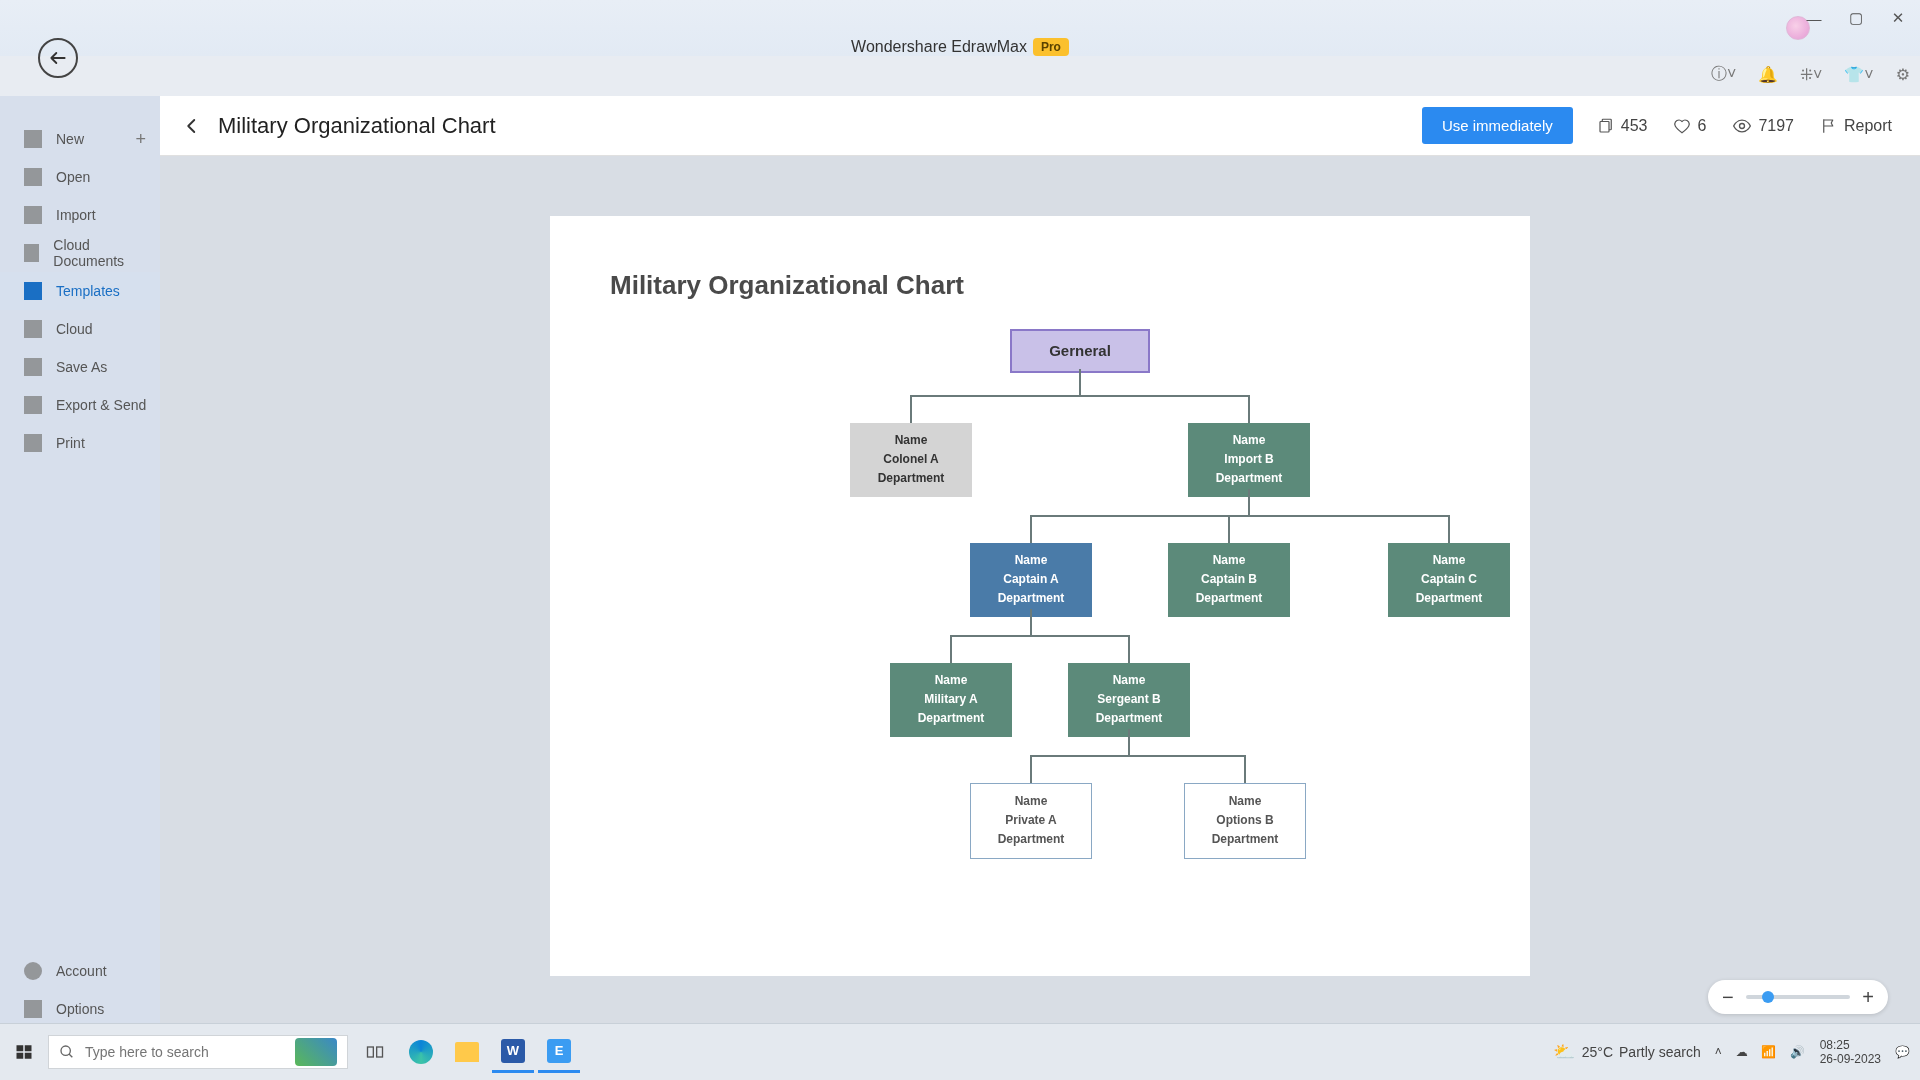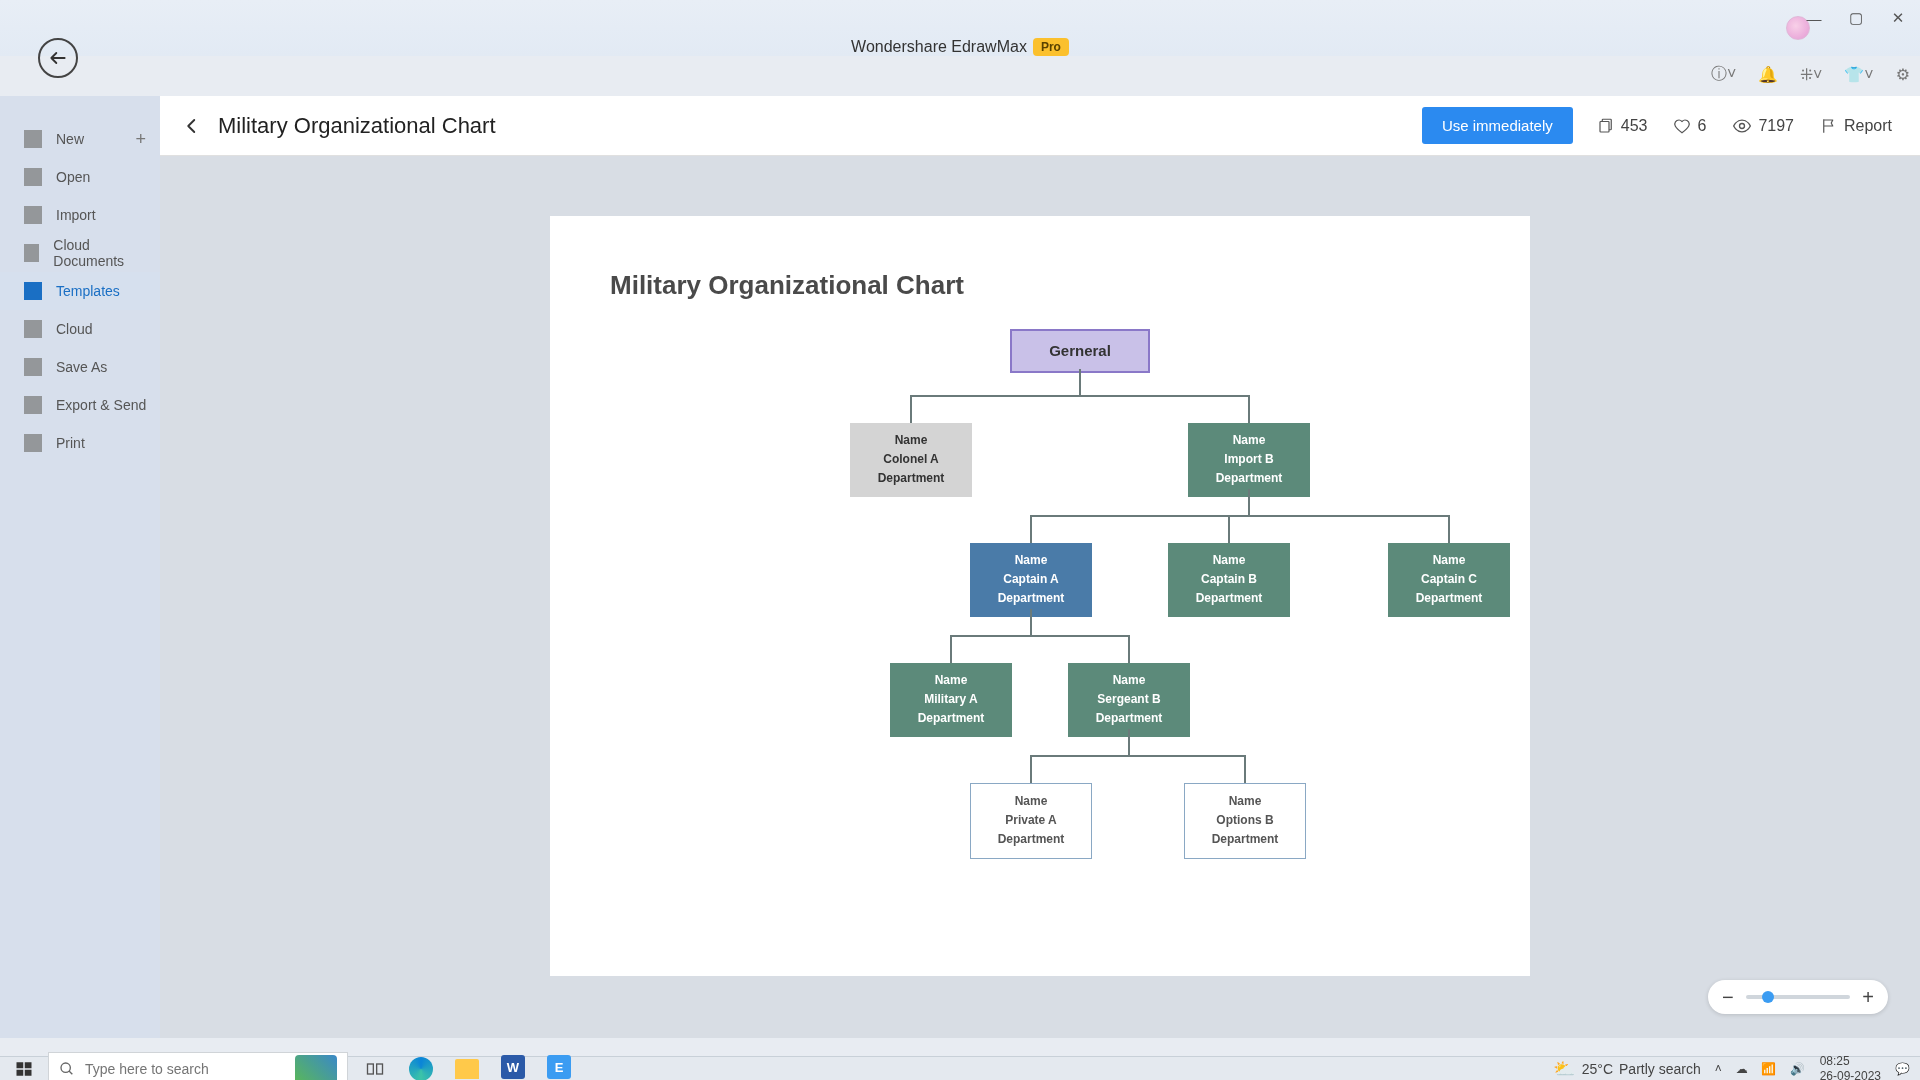--- a/index.html
+++ b/index.html
@@ -51,21 +51,21 @@
 .node.white { background: #fff; border: 1px solid #8aa8c4; color: #555; }
 .connector { position: absolute; background: #6a7a7a; }
 
 
 .zoom-pill { position: absolute; right: 32px; bottom: 24px; background: #fff; border-radius: 20px; height: 34px; width: 180px; display: flex; align-items: center; padding: 0 14px; box-shadow: 0 1px 4px rgba(0,0,0,0.15); }
 .zoom-minus, .zoom-plus { font-size: 20px; color: #444; cursor: pointer; }
 .zoom-track { flex: 1; height: 4px; background: #d0d6dc; margin: 0 12px; border-radius: 2px; position: relative; }
 .zoom-thumb { position: absolute; left: 16%; top: -4px; width: 12px; height: 12px; border-radius: 50%; background: #3b9cf2; }
 
 
-.taskbar { position: absolute; left: 0; right: 0; bottom: 0; height: 24px; background: #e4e9ef; border-top: 1px solid #c8d0d8; display: flex; align-items: center; }
+.taskbar { position: absolute; left: 0; right: 0; bottom: 0; height: 57px; background: #e4e9ef; border-top: 1px solid #c8d0d8; display: flex; align-items: center; }
 .start-btn { width: 48px; height: 42px; display: flex; align-items: center; justify-content: center; cursor: pointer; }
 .search-box { display: flex; align-items: center; background: #fff; height: 34px; width: 300px; border: 1px solid #d0d4d8; padding: 0 10px; gap: 10px; }
 .search-box input { border: none; outline: none; font-size: 14px; color: #666; flex: 1; background: transparent; }
 .task-icons { display: flex; align-items: center; gap: 4px; margin-left: 6px; }
 .task-icon { width: 42px; height: 42px; display: flex; align-items: center; justify-content: center; cursor: pointer; }
 .task-icon.active { border-bottom: 3px solid #2b8af0; }
 .tray { margin-left: auto; display: flex; align-items: center; gap: 14px; padding-right: 10px; color: #444; font-size: 12px; }
 .datetime { display: flex; flex-direction: column; align-items: flex-start; line-height: 1.2; }
 .weather-pill { display: flex; align-items: center; gap: 6px; font-size: 14px; }
 
@@ -130,20 +130,30 @@
       <span>Save As</span>
     </div>
   <div class="sidebar-item">
       <span class="icon"></span>
       <span>Export &amp; Send</span>
     </div>
   <div class="sidebar-item">
       <span class="icon"></span>
       <span>Print</span>
     </div>
+  <div class="sidebar-bottom">
+    <div class="sidebar-item">
+        <span class="icon" style="border-radius:50%"></span>
+        <span>Account</span>
+      </div>
+    <div class="sidebar-item">
+        <span class="icon"></span>
+        <span>Options</span>
+      </div>
+  </div>
 </div>
 
 <div class="header-bar">
   <div class="header-back">
     <svg width="18" height="18" viewBox="0 0 24 24">
         <path d="M15 4l-8 8 8 8" stroke="#333" stroke-width="2.5" fill="none" stroke-linecap="round" stroke-linejoin="round"></path>
       </svg>
   </div>
   <div class="page-title">Military Organizational Chart</div>
   <div class="header-spacer"></div>

